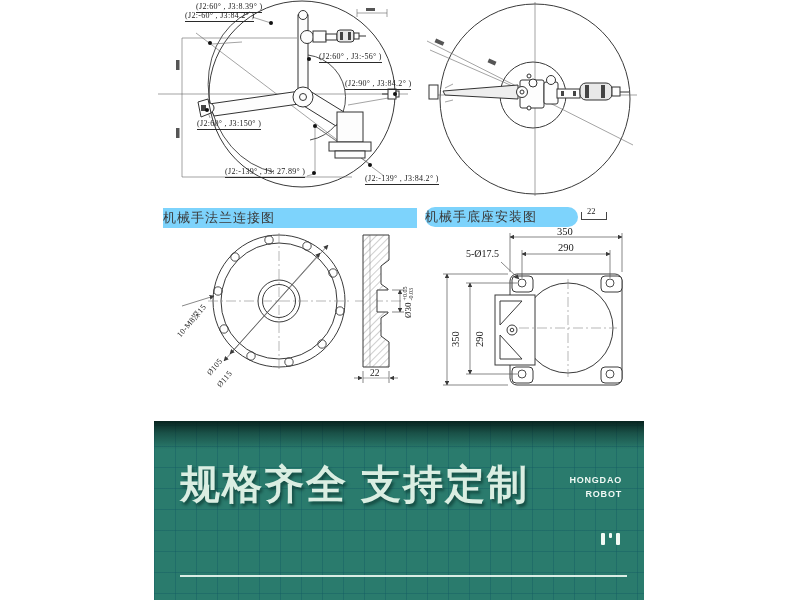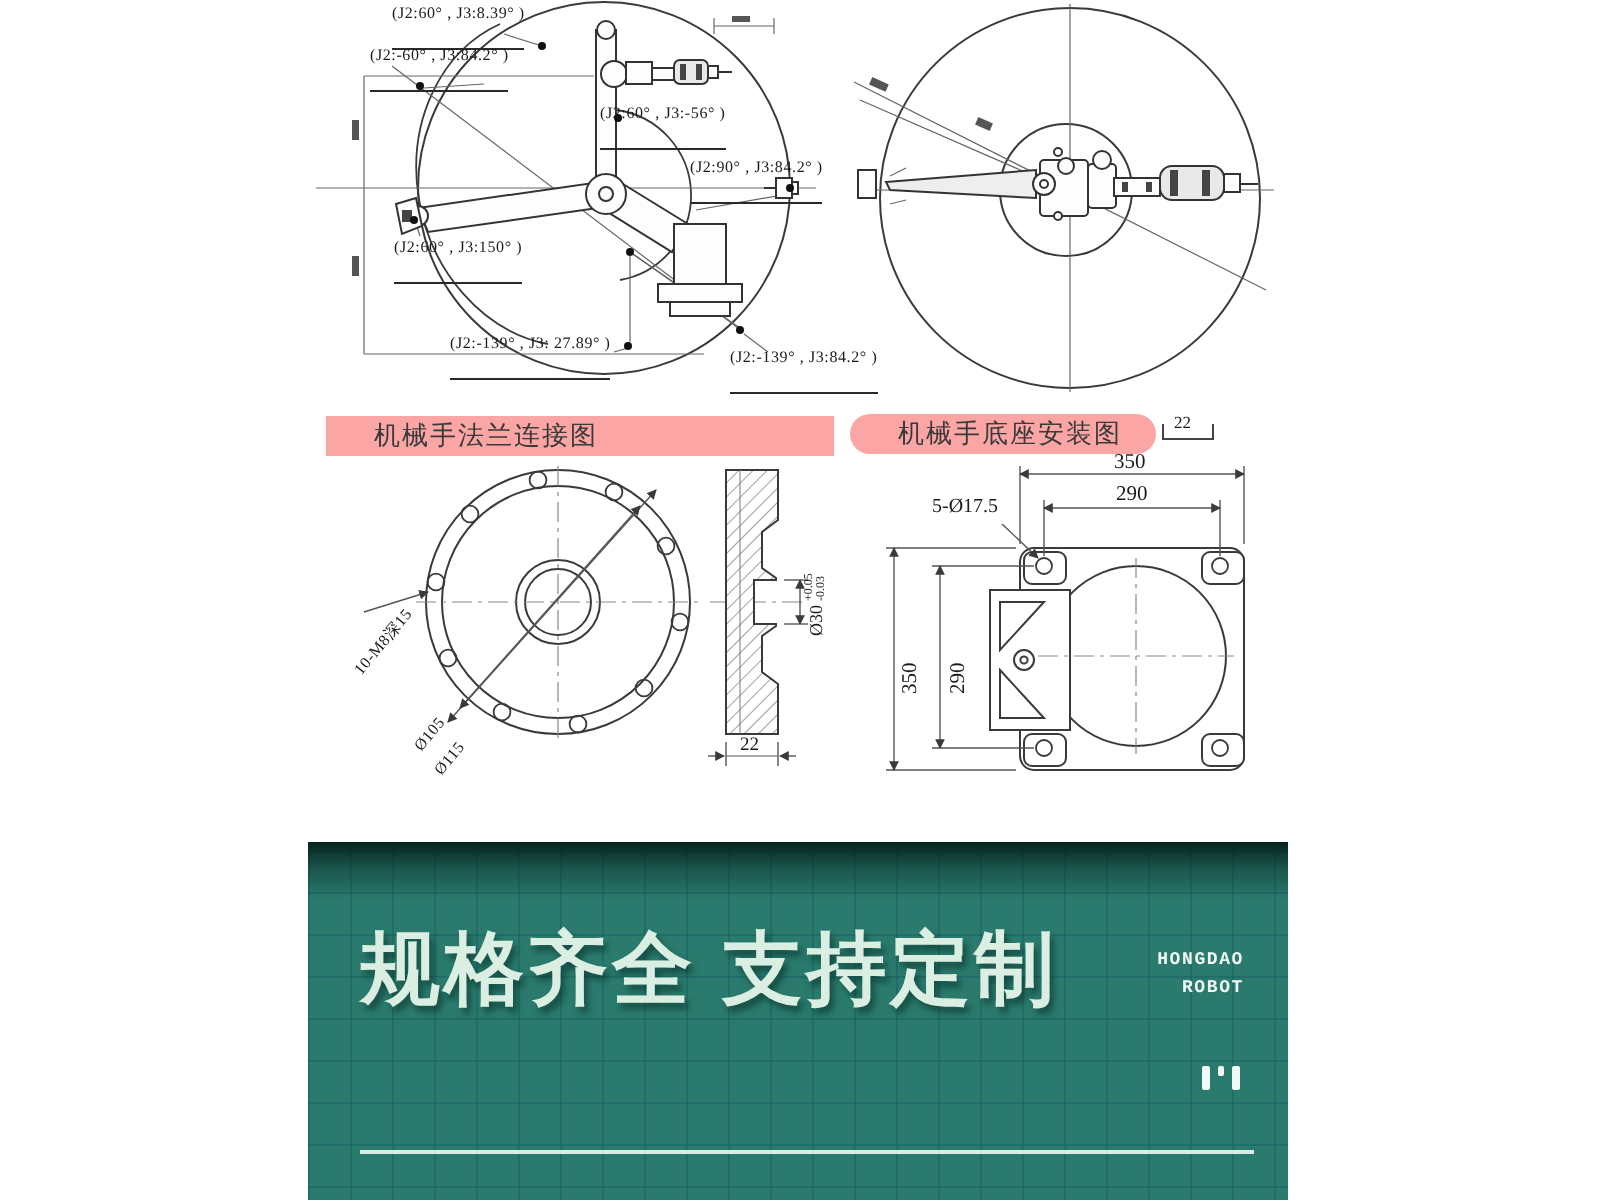--- a/index.html
+++ b/index.html
@@ -1,48 +1,48 @@
 <!DOCTYPE html>
 <html><head>
 <meta charset="utf-8">
 <style>
   html,body{margin:0;padding:0;background:#fff;}
   .stage{position:relative;width:800px;height:600px;background:#ffffff;overflow:hidden;
          font-family:"Liberation Sans",sans-serif;}
   svg{position:absolute;overflow:visible;}
   .lbl{position:absolute;font-family:"Liberation Serif",serif;font-size:8px;color:#1a1a1a;
        white-space:nowrap;letter-spacing:.3px;line-height:1.1;}
-  .lbl.u{border-bottom:1px solid #2a2a2a;padding-bottom:12px;}
+  .lbl.u{border-bottom:1px solid #2a2a2a;padding-bottom:0px;}
   .dim{position:absolute;font-family:"Liberation Serif",serif;font-size:10.5px;color:#1a1a1a;
        white-space:nowrap;line-height:1;}
   .rot50{transform:rotate(-50deg);transform-origin:left top;}
   .rot90{transform:rotate(-90deg);transform-origin:left top;}
-  .titlebar{position:absolute;height:20px;background:#fca5a5;color:#3a3a3a;
+  .titlebar{position:absolute;height:20px;background:#7dd3fc;color:#3a3a3a;
             font-family:"Liberation Serif",serif;font-size:13px;line-height:20px;
-            padding-left:24px;box-sizing:border-box;letter-spacing:1px;}
+            padding-left:0;box-sizing:border-box;letter-spacing:1px;}
   .tolstack{display:inline-flex;flex-direction:column;font-size:6px;line-height:1.05;margin-left:2px;}
   .tolstack i{font-style:normal;}
   .borelbl{position:absolute;display:flex;align-items:center;font-family:"Liberation Serif",serif;
            font-size:9px;color:#1a1a1a;white-space:nowrap;}
   .tickbox{position:absolute;width:24px;height:7px;border-left:1px solid #444;
            border-right:1px solid #444;border-bottom:1px solid #444;}
   .tickbox span{position:absolute;top:-5px;left:5px;font-family:"Liberation Serif",serif;
                 font-size:8.5px;color:#1a1a1a;line-height:1;}
   
   .banner{position:absolute;left:154px;top:421px;width:490px;height:194px;background:#2a7b6d;
           background-image:
             repeating-linear-gradient(0deg, rgba(16,88,98,.38) 0 1px, transparent 1px 21px),
             repeating-linear-gradient(90deg, rgba(16,88,98,.38) 0 1px, transparent 1px 21px);
           overflow:hidden;}
   .banner-shadow{position:absolute;left:0;top:0;width:100%;height:30px;
           background:linear-gradient(to bottom, rgba(5,30,26,.95), rgba(5,30,26,.45) 40%, rgba(5,30,26,0) 95%);}
   .headline{position:absolute;left:26px;top:36px;font-size:40px;font-weight:bold;
             letter-spacing:2px;color:#daeee2;text-shadow:2px 3px 3px rgba(6,40,34,.55);}
   .brand{position:absolute;right:22px;top:52px;text-align:right;font-size:9px;font-weight:bold;
-         letter-spacing:.8px;line-height:1.6;color:#f0f9f4;font-family:Liberation Mono, monospace;}
+         letter-spacing:.8px;line-height:1.6;color:#f0f9f4;}
   .subheadline{position:absolute;left:26px;top:108px;font-size:18px;font-weight:bold;
                letter-spacing:1.5px;color:#fbfefc;}
   .logo-mark{position:absolute;right:24px;top:112px;display:flex;align-items:flex-start;gap:4px;}
   .logo-mark .bar{width:4px;height:12px;background:#f2faf5;border-radius:1px;}
   .logo-mark .tick{width:3px;height:5px;background:#f2faf5;border-radius:1px;margin-top:0px;}
   .divider{position:absolute;left:26px;top:154px;width:447px;height:2px;background:rgba(233,246,240,.92);}
 </style>
 </head>
 <body>
 
@@ -277,22 +277,22 @@
     </g>
   </svg>
 
   <div class="dim" style="left:557px;top:227px">350</div>
   <div class="dim" style="left:558px;top:243px">290</div>
   <div class="dim" style="left:466px;top:249px;font-size:10px">5-Ø17.5</div>
   <div class="dim rot90" style="left:451px;top:347px">350</div>
   <div class="dim rot90" style="left:475px;top:347px">290</div>
 
   <div class="lbl u" style="left:196px;top:3px">(J2:60° , J3:8.39° )</div>
-  <div class="lbl u" style="left:185px;top:24px">(J2:-60° , J3:84.2° )</div>
-  <div class="lbl u" style="left:300px;top:53px">(J2:60° , J3:-56° )</div>
+  <div class="lbl u" style="left:185px;top:12px">(J2:-60° , J3:84.2° )</div>
+  <div class="lbl u" style="left:319px;top:53px">(J2:60° , J3:-56° )</div>
   <div class="lbl u" style="left:345px;top:80px">(J2:90° , J3:84.2° )</div>
   <div class="lbl u" style="left:197px;top:120px">(J2:60° , J3:150° )</div>
   <div class="lbl u" style="left:225px;top:168px">(J2:-139° , J3: 27.89° )</div>
   <div class="lbl u" style="left:365px;top:175px">(J2:-139° , J3:84.2° )</div>
 
   <div class="banner">
     <div class="banner-shadow"></div>
     <div class="headline">规格齐全 支持定制</div>
     <div class="brand">
       <div>HONGDAO</div>

